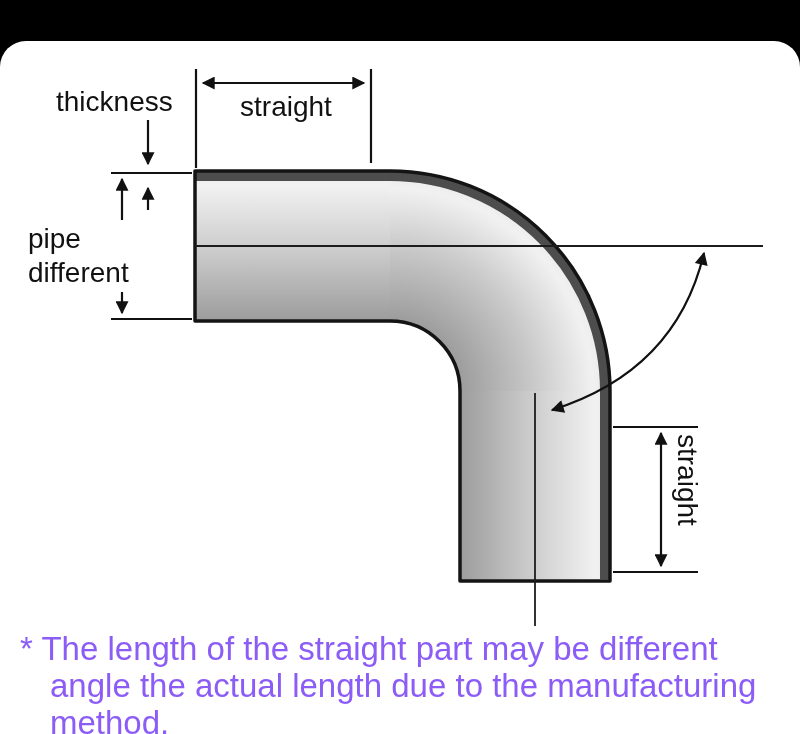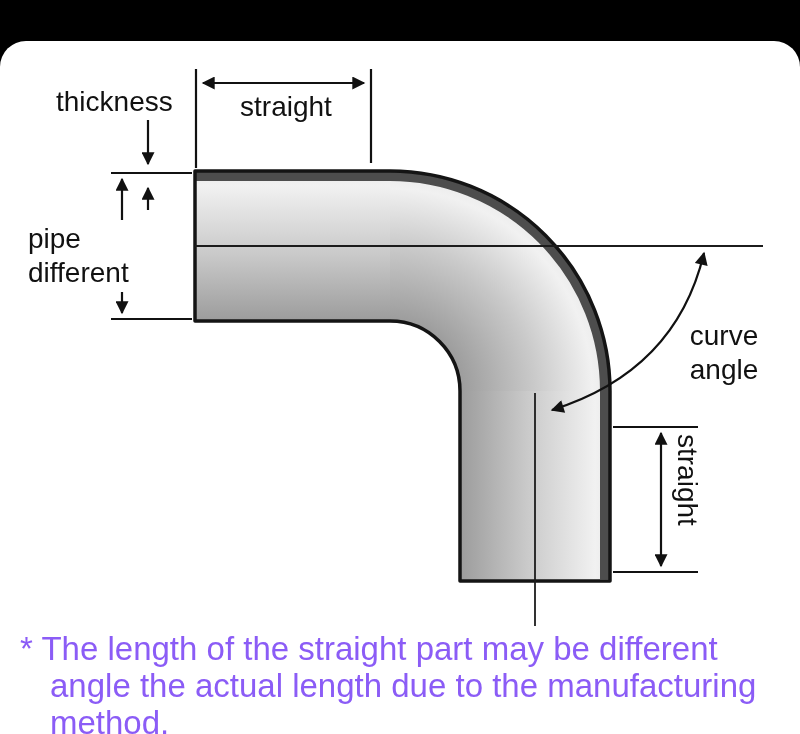--- a/index.html
+++ b/index.html
@@ -127,21 +127,20 @@
       <line x1="661" y1="392" x2="661" y2="525" marker-start="url(#arrowhead)" marker-end="url(#arrowhead)"></line>
     </g>
   </svg>
 
   <div class="label" style="left:56px; top:44px;">thickness</div>
 
   <div class="label center" style="left:198px; top:49px; width:176px;">straight</div>
 
   <div class="label wrap onwhite" style="left:28px; top:179px; width:142px;">pipe different</div>
 
-  <div class="label wrap center" style="left:676px; top:278px; width:96px;">curve angle</div>
 
   <div class="label vertical" style="left:670px; top:393px; height:145px;">straight</div>
 
   <div class="footnote">
     <div>* The length of the straight part may be different</div>
     <div class="fn-indent">angle the actual length due to the manufacturing</div>
     <div class="fn-indent">method.</div>
   </div>
 
 </div>

